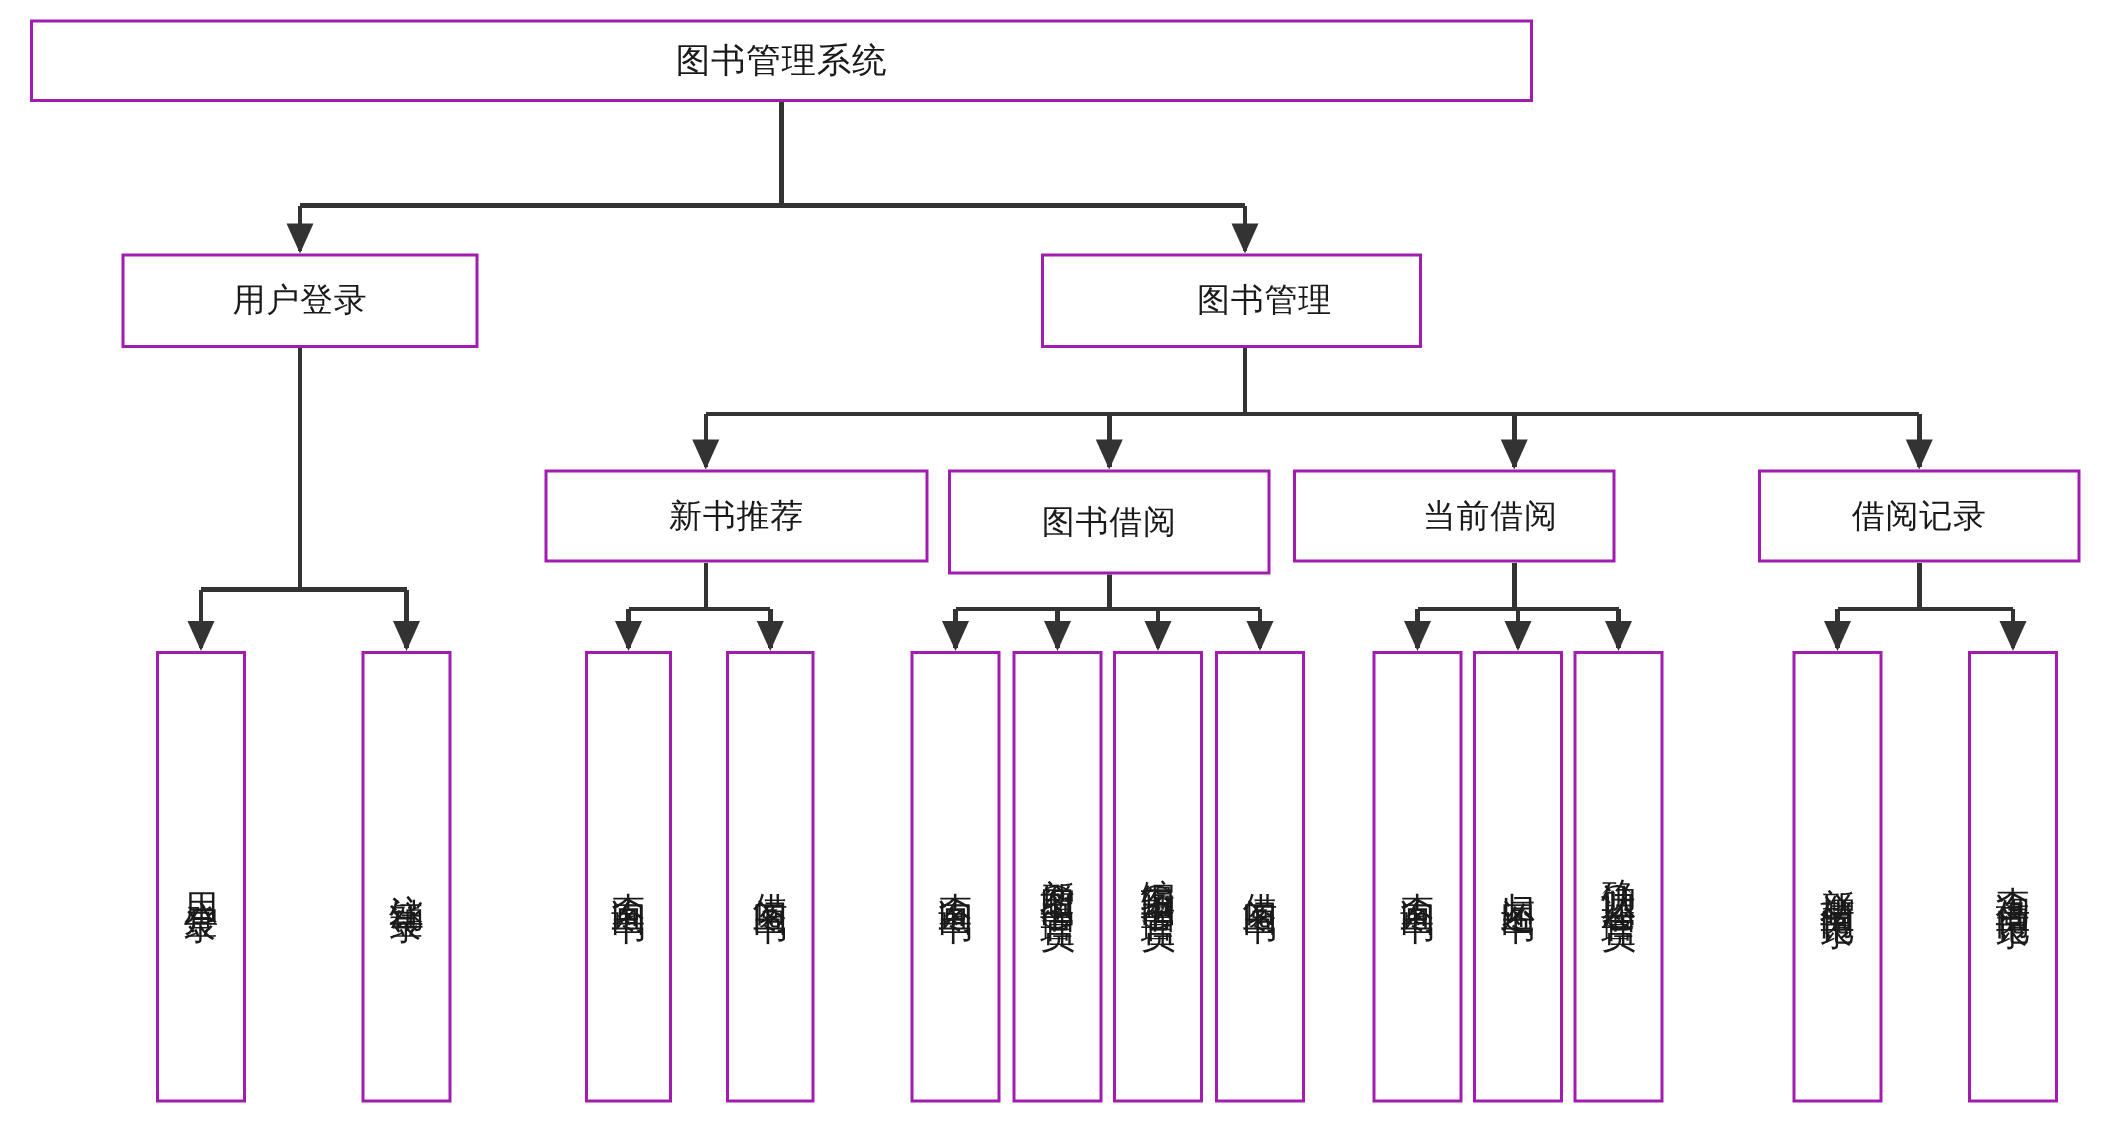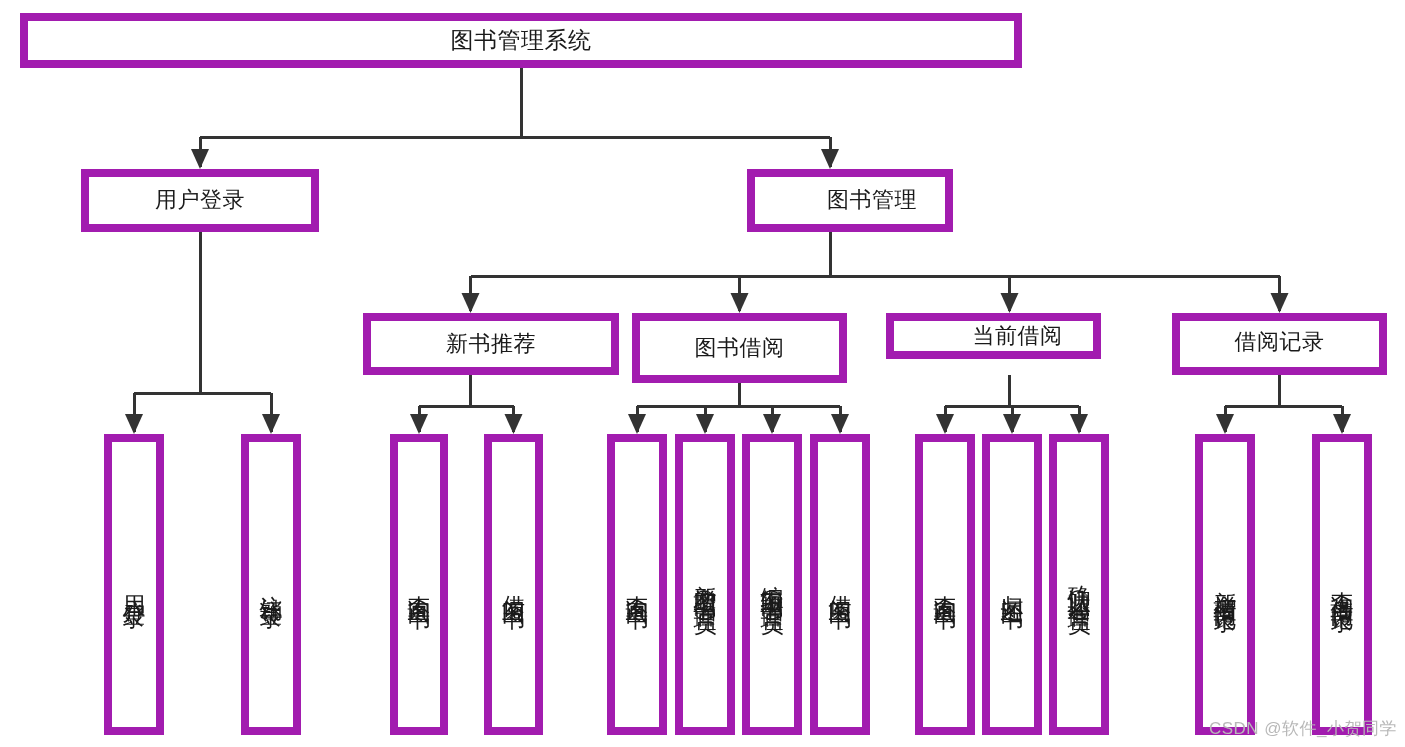--- a/index.html
+++ b/index.html
@@ -22,21 +22,21 @@
     left: 0;
     top: 0;
     width: 1405px;
     height: 747px;
     pointer-events: none;
   }
   .node {
     position: absolute;
     box-sizing: border-box;
     background: #ffffff;
-    border: 8px solid #a21caf;
+    border: 2px solid #a21caf;
     display: flex;
     align-items: center;
     justify-content: center;
     color: #1a1a1a;
     z-index: 2;
   }
   .node-label {
     display: block;
     text-align: center;
     line-height: 1.12;
@@ -132,33 +132,33 @@
       <path d="M 1333 414 L 1351 414 L 1342 434 Z" fill="#333333"></path>
     </svg>
 
   <div id="nodes-layer">
       <div class="node horizontal root" style="left: 20px; top: 13px; width: 1002px; height: 55px;">
         <span class="node-label">图书管理系统</span>
       </div>
       <div class="node horizontal" style="left: 81px; top: 169px; width: 238px; height: 63px;">
         <span class="node-label">用户登录</span>
       </div>
-      <div class="node horizontal" style="left: 747px; top: 169px; width: 206px; height: 63px; padding-left: 44px;">
+      <div class="node horizontal" style="left: 694px; top: 169px; width: 254px; height: 63px; padding-left: 44px;">
         <span class="node-label">图书管理</span>
       </div>
       <div class="node horizontal" style="left: 363px; top: 313px; width: 256px; height: 62px;">
         <span class="node-label">新书推荐</span>
       </div>
       <div class="node horizontal" style="left: 632px; top: 313px; width: 215px; height: 70px;">
         <span class="node-label">图书借阅</span>
       </div>
-      <div class="node horizontal" style="left: 886px; top: 313px; width: 215px; height: 46px; padding-left: 48px;">
+      <div class="node horizontal" style="left: 862px; top: 313px; width: 215px; height: 62px; padding-left: 48px;">
         <span class="node-label">当前借阅</span>
       </div>
-      <div class="node horizontal" style="left: 1172px; top: 313px; width: 215px; height: 62px; font-family: Liberation Mono, monospace;">
+      <div class="node horizontal" style="left: 1172px; top: 313px; width: 215px; height: 62px;">
         <span class="node-label">借阅记录</span>
       </div>
       <div class="node vertical" style="left: 104px; top: 434px; width: 60px; height: 301px;">
         <span class="node-label">用户登录</span>
       </div>
       <div class="node vertical" style="left: 241px; top: 434px; width: 60px; height: 301px;">
         <span class="node-label">注销登录</span>
       </div>
       <div class="node vertical" style="left: 390px; top: 434px; width: 58px; height: 301px;">
         <span class="node-label">查询图书</span>
@@ -188,14 +188,13 @@
         <span class="node-label">确认归还（管理员）</span>
       </div>
       <div class="node vertical" style="left: 1195px; top: 434px; width: 60px; height: 301px;">
         <span class="node-label">新增借阅记录</span>
       </div>
       <div class="node vertical" style="left: 1312px; top: 434px; width: 60px; height: 301px;">
         <span class="node-label">查询借阅记录</span>
       </div>
     </div>
 
-  <div class="watermark">CSDN @软件_小贺同学</div>
 </div>
 
 </body></html>

